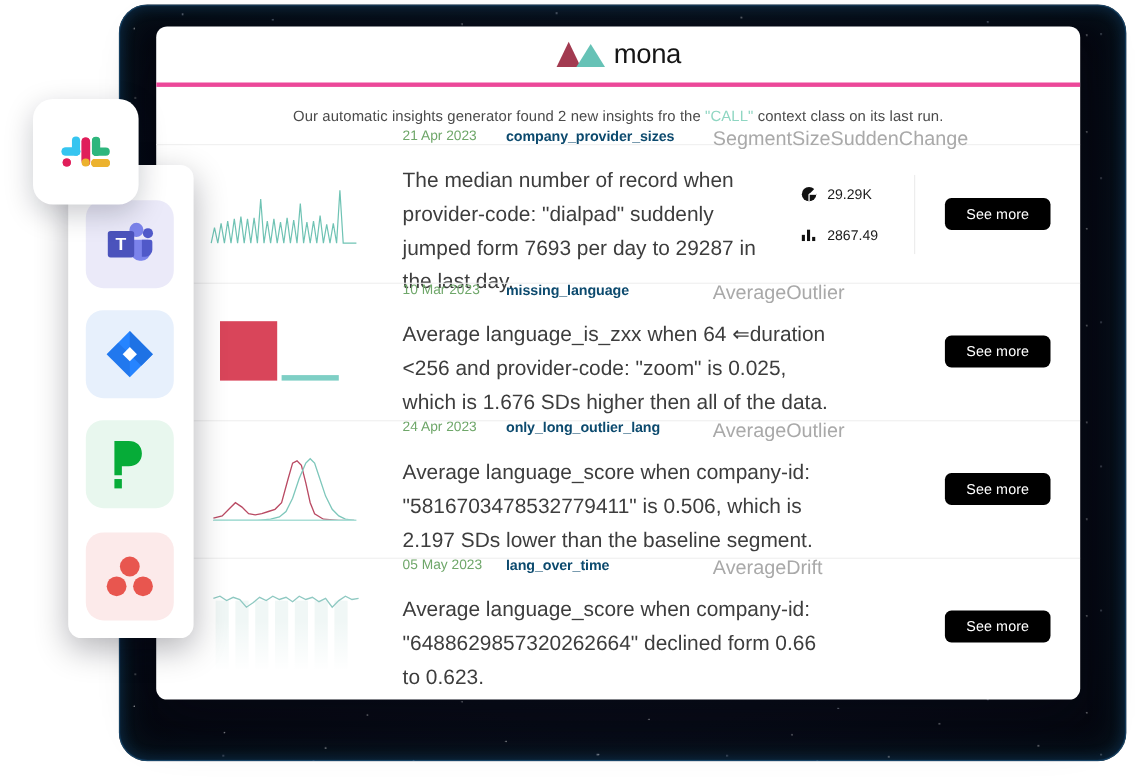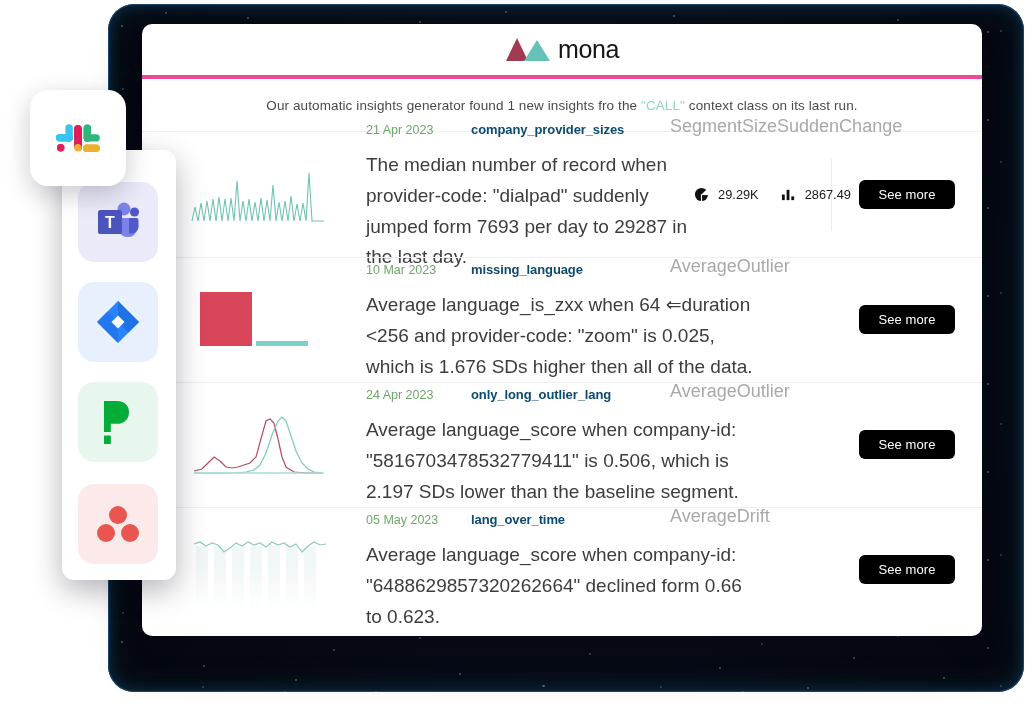--- a/index.html
+++ b/index.html
@@ -154,22 +154,22 @@
   }
   .thumb svg { display: block; }
 
   .content {
     flex: 1;
     padding: 0 18px 0 16px;
     min-width: 0;
   }
   .meta {
     display: flex;
-    align-items: flex-end;
-    gap: 21px;
+    align-items: flex-start;
+    gap: 10px;
     margin-bottom: 13px;
     white-space: nowrap;
   }
   .meta-date {
     font-size: 12.5px;
     color: #6fa76a;
     width: 84px;
     min-width: 84px;
   }
   .meta-name {
@@ -191,21 +191,21 @@
     max-width: 392px;
   }
 
   
   .metrics {
     width: 104px;
     min-width: 104px;
     border-right: 1px solid #ececec;
     padding-right: 14px;
     display: flex;
-    flex-direction: row;
+    flex-direction: column;
     justify-content: center;
     gap: 22px;
     height: 72px;
   }
   .metric {
     display: flex;
     align-items: center;
     gap: 9px;
   }
   .metric-value {
@@ -289,21 +289,21 @@
       <div class="logo">
         <svg class="logo-mark" width="46" height="25" viewBox="0 0 46 25">
           <path d="M12 1 L23 24 L1 24 Z" fill="#a23a50"></path>
           <path d="M32 3 L45 24 L19 24 Z" fill="#66c2b6"></path>
         </svg>
         <span class="logo-text">mona</span>
       </div>
     </div>
 
     <div class="intro">
-      <div class="intro-text"><span>Our automatic insights generator found 1 new insights fro the </span><span class="hl">"CALL"</span><span> context class on its last run.</span></div>
+      <div class="intro-text"><span>Our automatic insights generator found 2 new insights fro the </span><span class="hl">"CALL"</span><span> context class on its last run.</span></div>
     </div>
 
     <div class="rows">
 
       <div class="row">
         <div class="thumb">
           <svg width="140" height="80" viewBox="0 0 140 80">
             <polyline fill="none" stroke="#6fc3b4" stroke-width="1.1" points="2,66 5,52 8,66 11,48 14,66 17,46 20,66 23,44 26,66 29,42 32,66 35,44 38,66 41,43 44,66 47,26 50,66 53,46 56,66 59,44 62,66 65,47 68,66 71,43 74,66 77,45 80,66 83,30 86,66 89,47 92,66 95,46 98,66 101,41 104,66 107,49 110,66 113,48 116,66 119,18 122,66 126,66 134,66"></polyline>
           </svg>
         </div>

